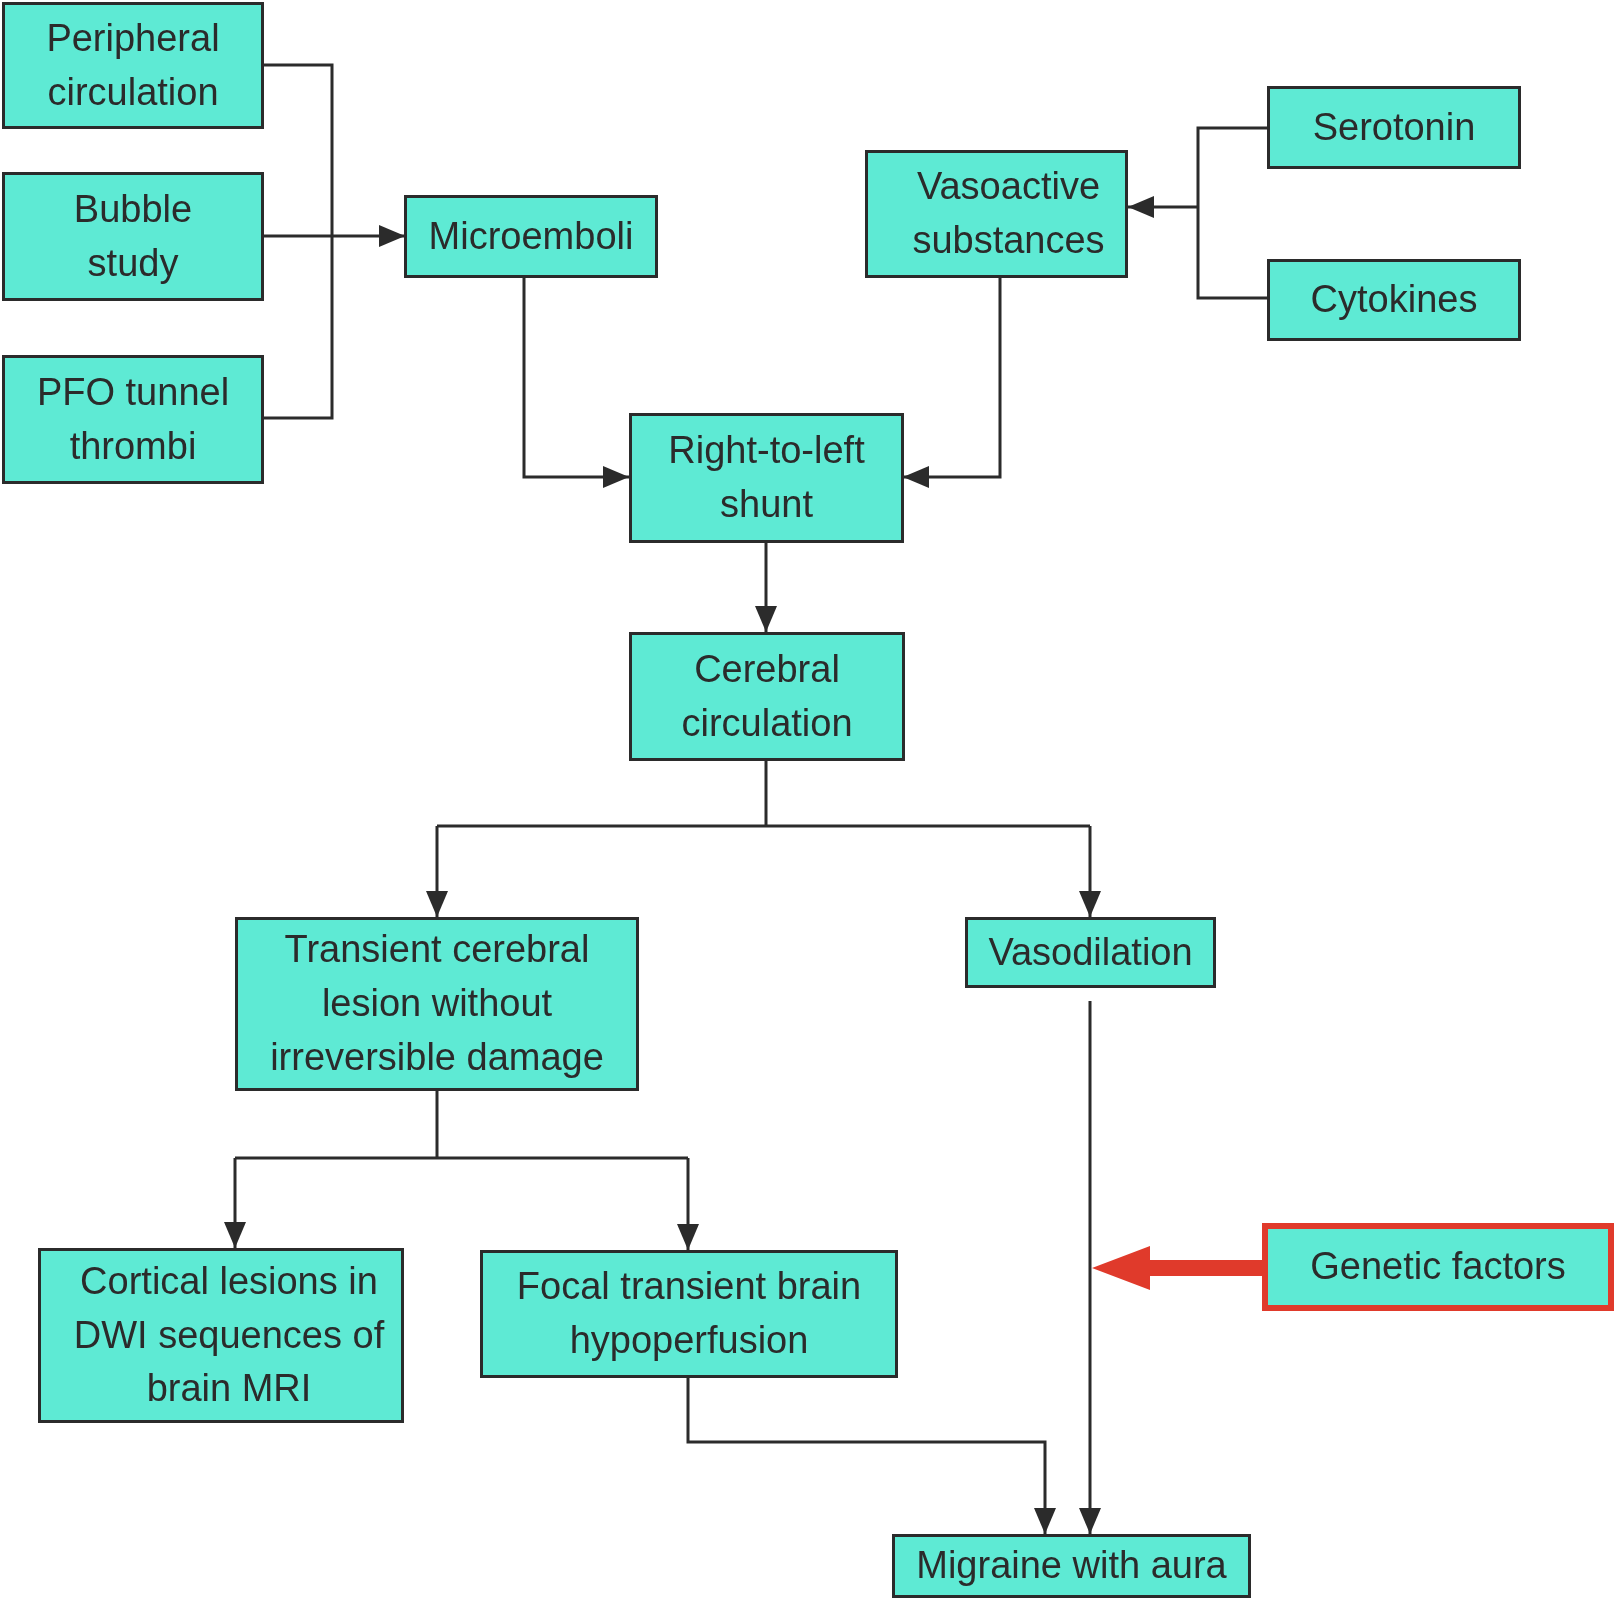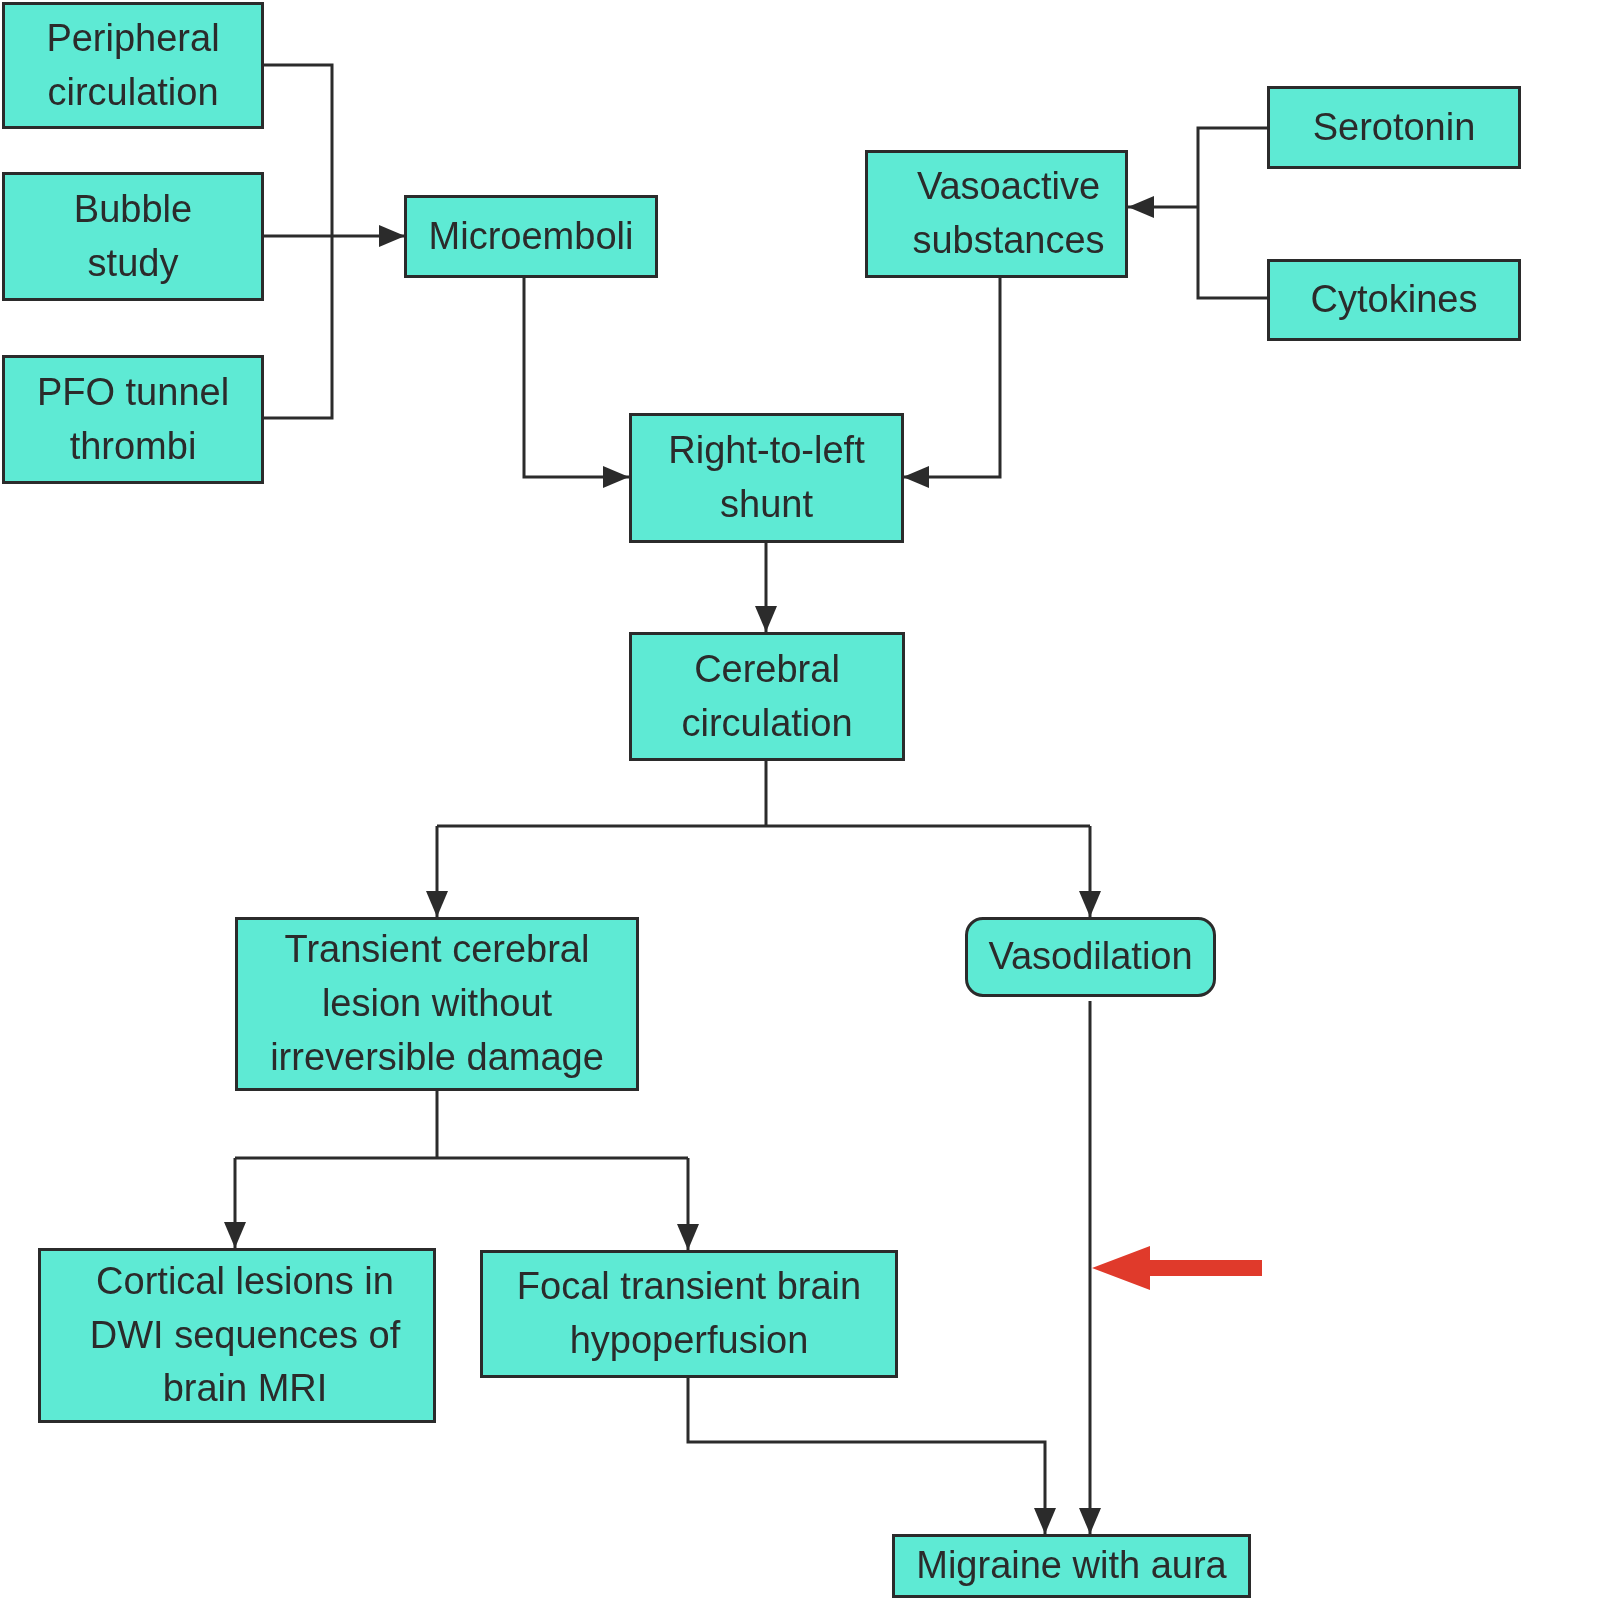--- a/index.html
+++ b/index.html
@@ -28,22 +28,22 @@
   #n-peripheral {left:2px;   top:2px;    width:262px; height:127px;}
   #n-bubble     {left:2px;   top:172px;  width:262px; height:129px;}
   #n-pfo        {left:2px;   top:355px;  width:262px; height:129px;}
   #n-micro      {left:404px; top:195px;  width:254px; height:83px;}
   #n-vaso       {left:865px; top:150px;  width:263px; height:128px;padding-left:34px;}
   #n-sero       {left:1267px;top:86px;   width:254px; height:83px;}
   #n-cyto       {left:1267px;top:259px;  width:254px; height:82px;}
   #n-shunt      {left:629px; top:413px;  width:275px; height:130px;}
   #n-cerebral   {left:629px; top:632px;  width:276px; height:129px;}
   #n-transient  {left:235px; top:917px;  width:404px; height:174px;}
-  #n-vasodil    {left:965px; top:917px;  width:251px; height:80px;border-radius:18px;}
-  #n-cortical   {left:38px;  top:1248px; width:398px; height:175px;padding-left:26px;}
+  #n-vasodil    {left:965px; top:917px;  width:251px; height:71px;}
+  #n-cortical   {left:38px;  top:1248px; width:366px; height:175px;padding-left:26px;}
   #n-focal      {left:480px; top:1250px; width:418px; height:128px;}
   #n-genetic    {left:1262px;top:1223px; width:352px; height:88px;}
   #n-migraine   {left:892px; top:1534px; width:359px; height:64px;}
 </style>
 </head>
 <body>
 
 <div id="diagram">
 
   <svg id="wires" viewBox="0 0 1618 1619" xmlns="http://www.w3.org/2000/svg">
@@ -93,15 +93,16 @@
 circulation</div>
   <div class="node" id="n-transient">Transient cerebral
 lesion without
 irreversible damage</div>
   <div class="node" id="n-vasodil">Vasodilation</div>
   <div class="node" id="n-cortical">Cortical lesions in
 DWI sequences of
 brain MRI</div>
   <div class="node" id="n-focal">Focal transient brain
 hypoperfusion</div>
+  <div class="node red" id="n-genetic">Genetic factors</div>
   <div class="node" id="n-migraine">Migraine with aura</div>
 
 </div>
 
 </body></html>

